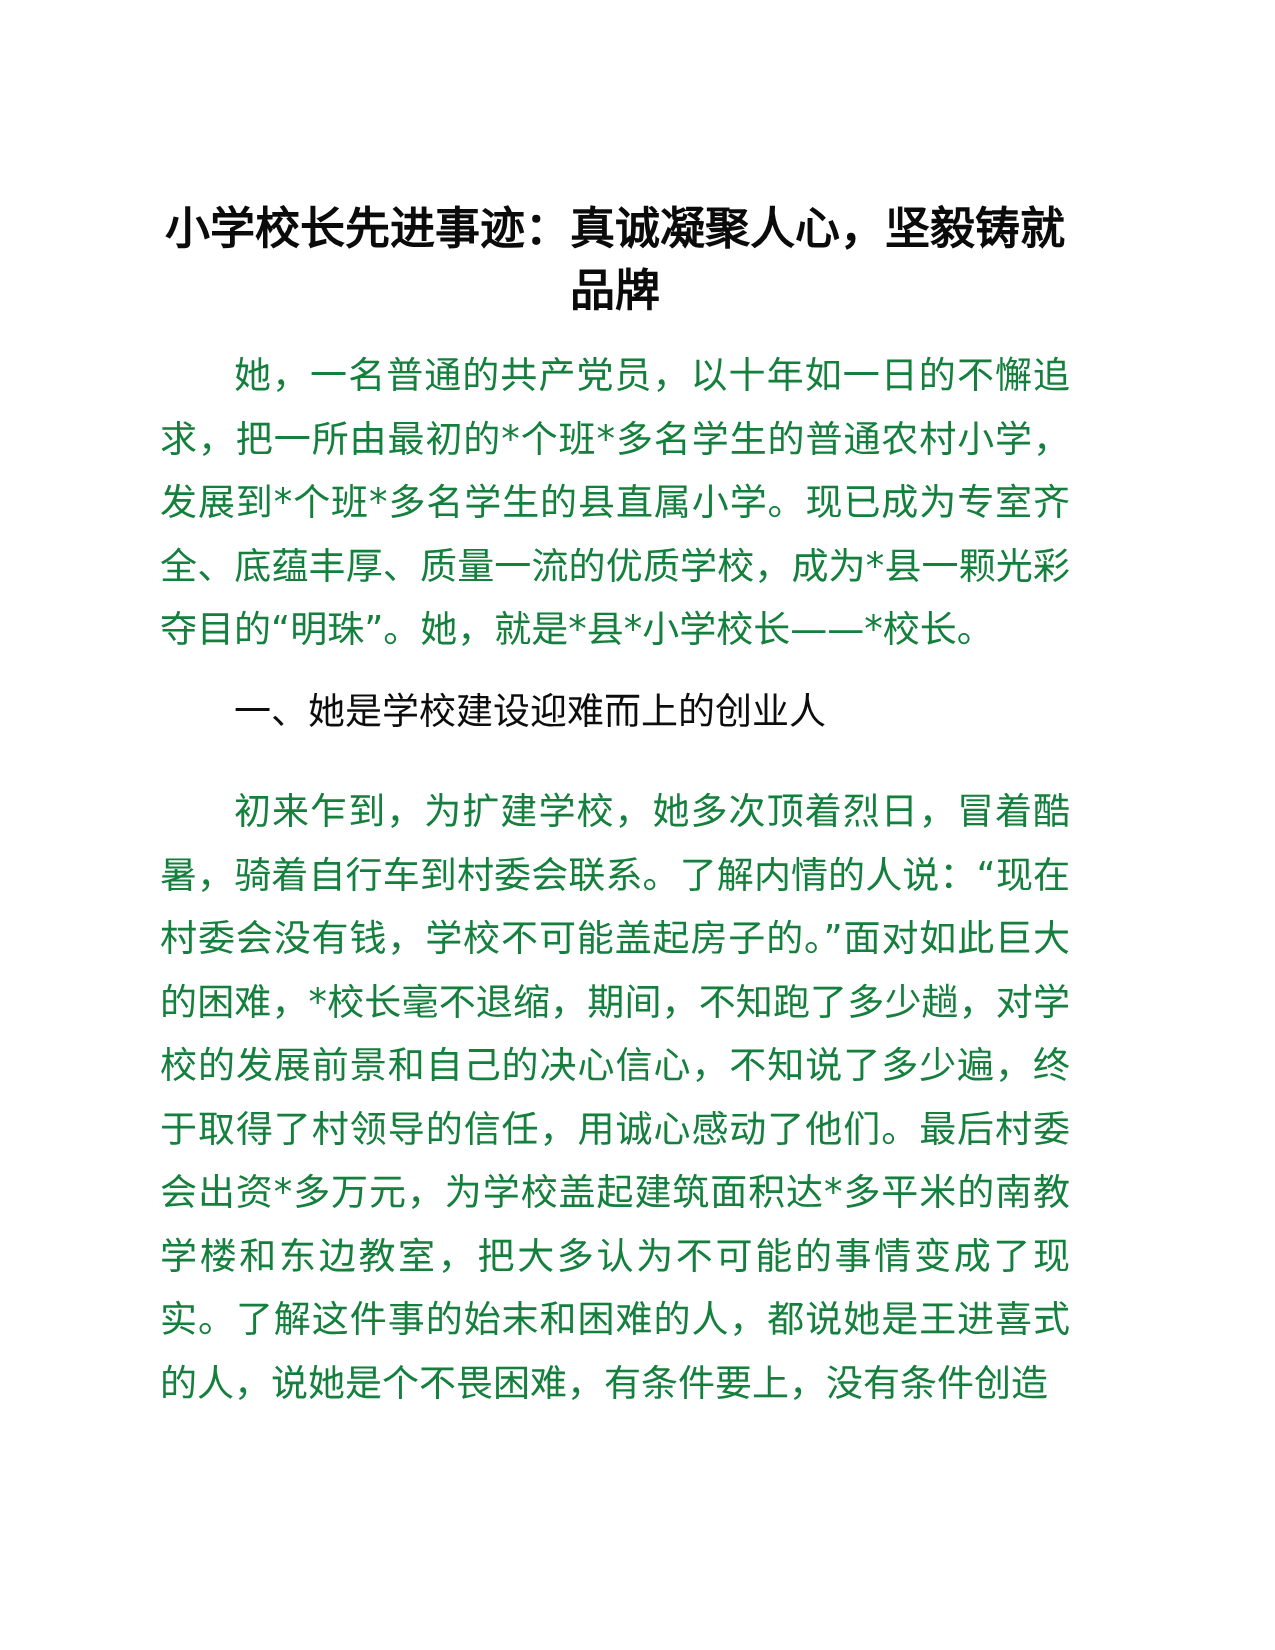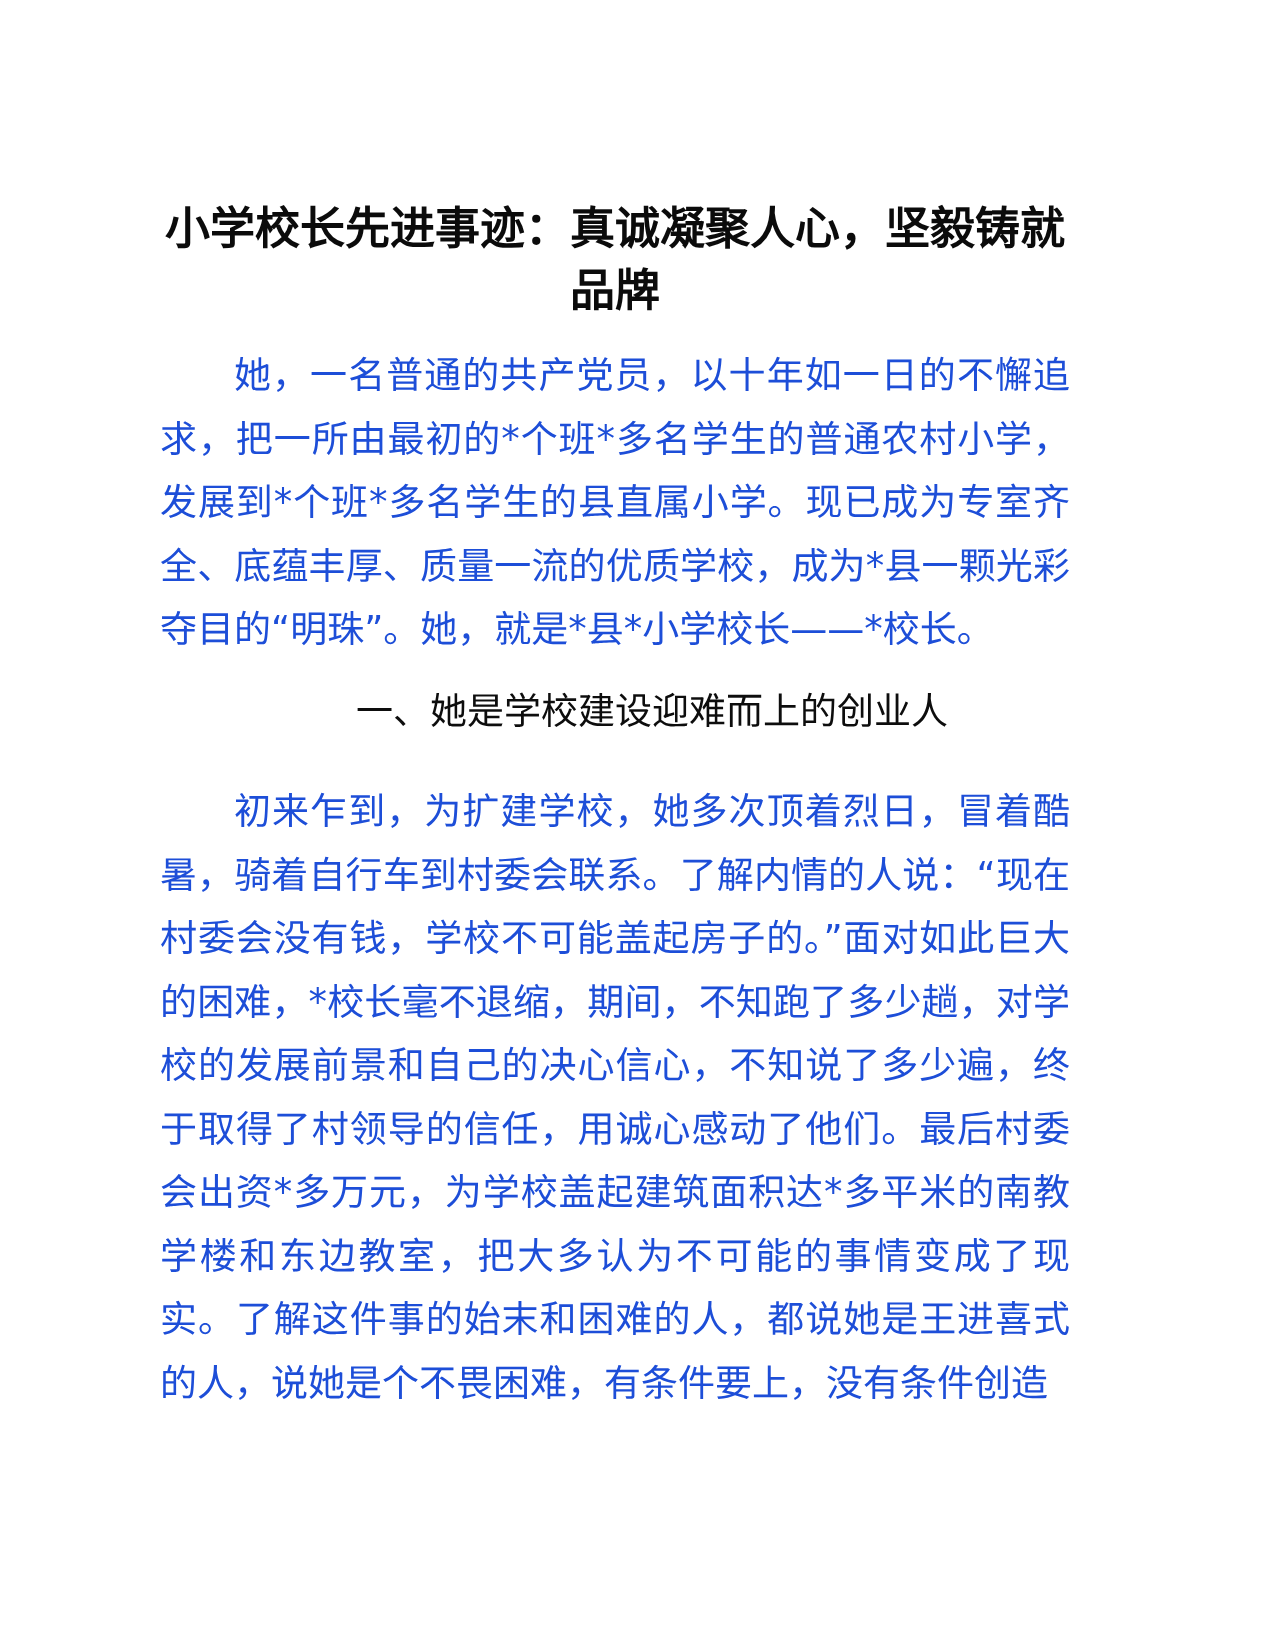--- a/index.html
+++ b/index.html
@@ -32,40 +32,40 @@
     text-align: center;
     margin: 0;
     padding-top: 198px;
     letter-spacing: 0px;
     word-break: break-all;
   }
   .doc-para {
     font-family: "DejaVu Sans", "Liberation Sans", sans-serif;
     font-size: 37px;
     line-height: 63.5px;
-    color: #1d4ed8;
+    color: #15803d;
     margin: 0;
     text-align: justify;
     text-justify: inter-ideograph;
     text-indent: 2em;
     word-break: break-all;
     -webkit-hyphens: none;
     hyphens: none;
   }
   .gap-after-title { height: 22px; }
   .gap-para { height: 18px; }
   .gap-heading { height: 19px; }
   .doc-heading {
     font-family: "DejaVu Sans", "Liberation Sans", sans-serif;
     font-size: 37px;
     line-height: 63.5px;
     color: #0d0d0d;
     margin: 0;
     text-indent: 2em;
-    text-align: center;
+    text-align: left;
     word-break: break-all;
   }
 </style>
 </head>
 <body>
 
 <div class="page">
   <div class="doc-body">
 
     <h1 class="doc-title">小学校长先进事迹：真诚凝聚人心，坚毅铸就品牌</h1>

